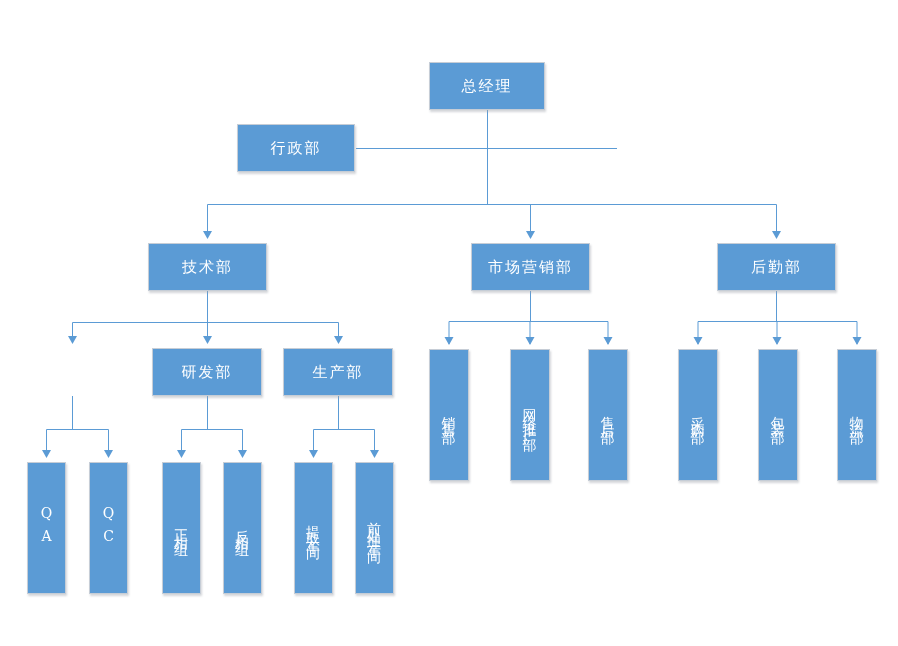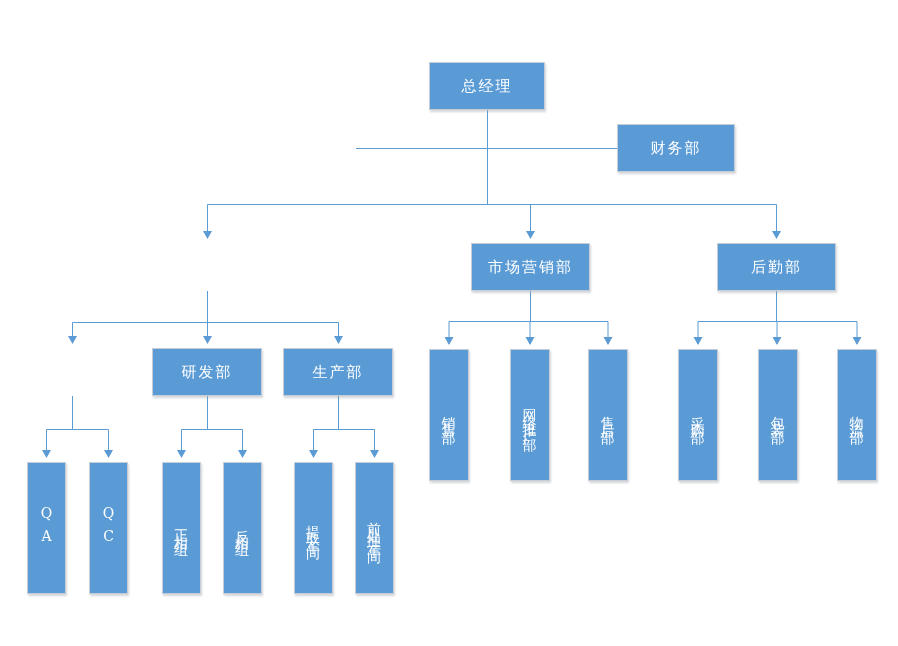--- a/index.html
+++ b/index.html
@@ -96,24 +96,27 @@
       <path d="M313.5,429.5 L374.5,429.5"></path>
       <path d="M313.5,429.5 L313.5,457" marker-end="url(#arw)"></path>
       <path d="M374.5,429.5 L374.5,457" marker-end="url(#arw)"></path>
     </g>
   </svg>
 
   <div class="node h" style="left:429px;top:62px;width:116px;height:48px">
     <span>总经理</span>
   </div>
 
-  <div class="node h" style="left:617px;top:124px;width:118px;height:48px">
-    <span>财务部</span>
+  <div class="node h" style="left:237px;top:124px;width:118px;height:48px">
+    <span>行政部</span>
   </div>
 
+  <div class="node h" style="left:148px;top:243px;width:119px;height:48px">
+    <span>技术部</span>
+  </div>
   <div class="node h" style="left:717px;top:243px;width:119px;height:48px">
     <span>后勤部</span>
   </div>
   <div class="node h" style="left:471px;top:243px;width:119px;height:48px">
     <span>市场营销部</span>
   </div>
 
   <div class="node h" style="left:152px;top:348px;width:110px;height:48px">
     <span>研发部</span>
   </div>

